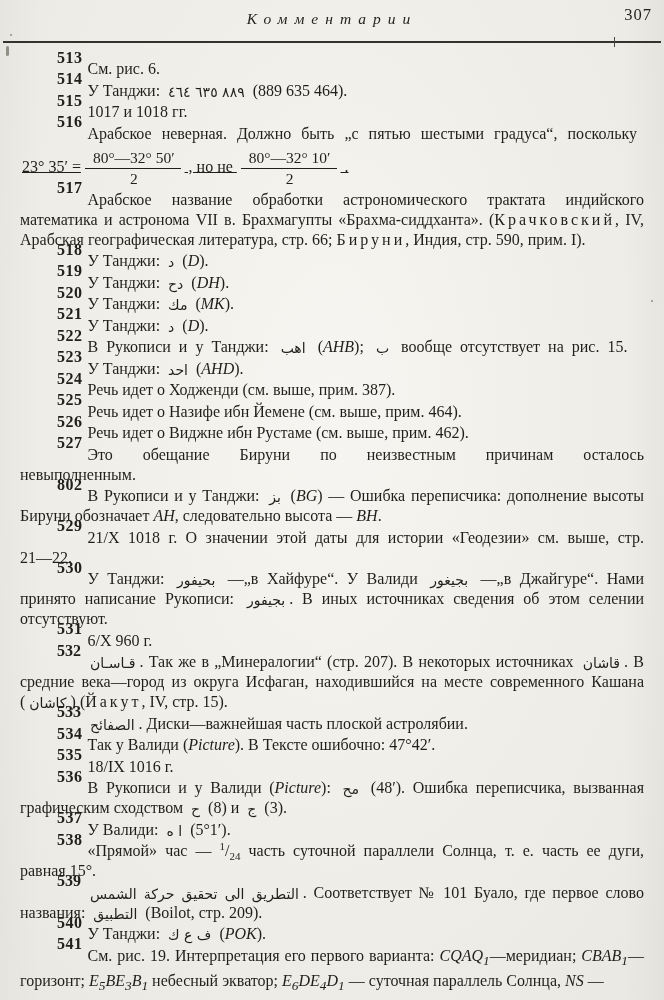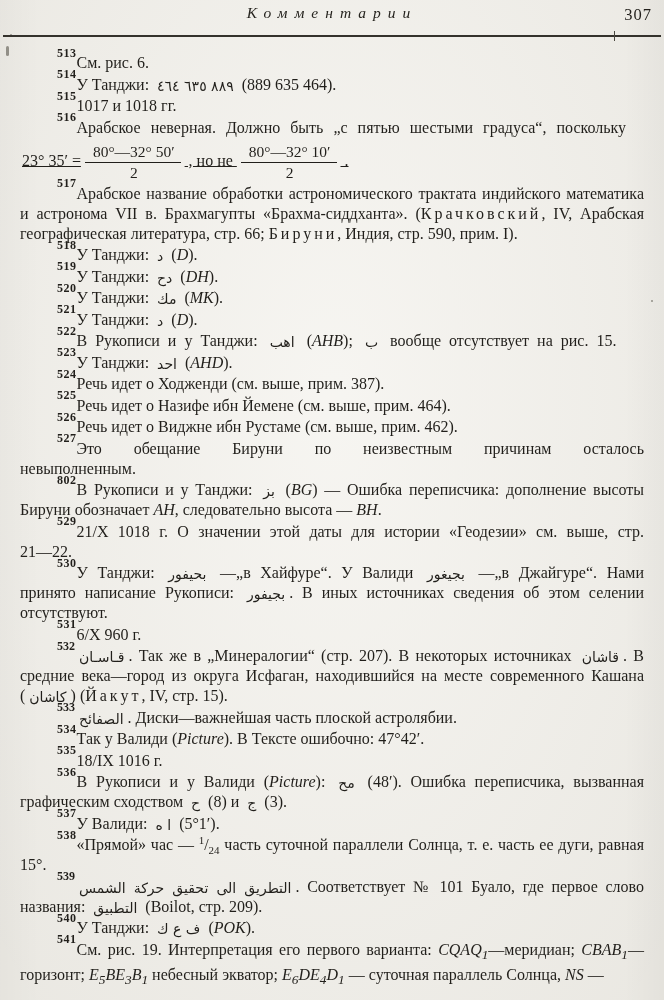--- a/index.html
+++ b/index.html
@@ -9,35 +9,35 @@
     margin:0 auto;
     background:#f2f0ea;
     background-image:
       radial-gradient(ellipse at 50% 40%, rgba(255,255,255,0.35), rgba(0,0,0,0.03) 95%),
       linear-gradient(90deg, rgba(0,0,0,0.025), rgba(0,0,0,0) 6%, rgba(0,0,0,0) 94%, rgba(0,0,0,0.03));
     color:#211f1b;
     font-family:"Liberation Serif","DejaVu Serif",serif;
     font-size:16px;
     overflow:hidden;
   }
-  .hdr{position:relative;height:28px;padding-top:4px;}
+  .hdr{position:relative;height:28px;padding-top:10px;}
   .hdr-title{
     display:block;text-align:center;
     font-style:italic;font-size:15.5px;letter-spacing:7px;
     color:#26241f;
   }
   .hdr-page{position:absolute;right:12px;top:5px;font-size:16.5px;letter-spacing:1px;}
   .rule{position:relative;height:2px;background:#34322c;margin:3px 3px 0 3px;
         box-shadow:0 3px 0 -1.5px rgba(40,38,32,0.25);}
   .rule-tick{position:absolute;right:46px;top:-4px;width:1.5px;height:10px;background:#4a4840;}
   .content{margin:16px 20px 0 20px;text-align:justify;line-height:20px;}
   p.fn{margin:1.5px 0 0 0;text-indent:37px;}
   p.formula{text-indent:2px;margin:5px 0 3px 0;text-align:left;text-decoration:underline;}
-  .fn-num{font-size:12px;font-weight:700;letter-spacing:0.5px;
-          position:relative;top:-5px;line-height:0;}
+  .fn-num{font-size:16px;font-weight:700;letter-spacing:0.5px;
+          position:relative;top:-5px;margin-right:5px;line-height:0;}
   .ar{font-family:"DejaVu Sans",sans-serif;font-size:14px;line-height:1;
       direction:rtl;unicode-bidi:isolate;padding:0 4px;vertical-align:-1px;}
   .it{font-style:italic;}
   .sp{letter-spacing:3px;}
   sup.inl{font-size:11px;line-height:0;}
   sub.inl{font-size:11px;line-height:0;}
   sub.it{font-style:italic;}
   .frac{display:inline-block;text-align:center;vertical-align:middle;
         line-height:1.1;padding:0 4px;font-size:15.5px;}
   .frac .top{display:block;border-bottom:1.5px solid #211f1b;padding:0 6px 2px 6px;}

